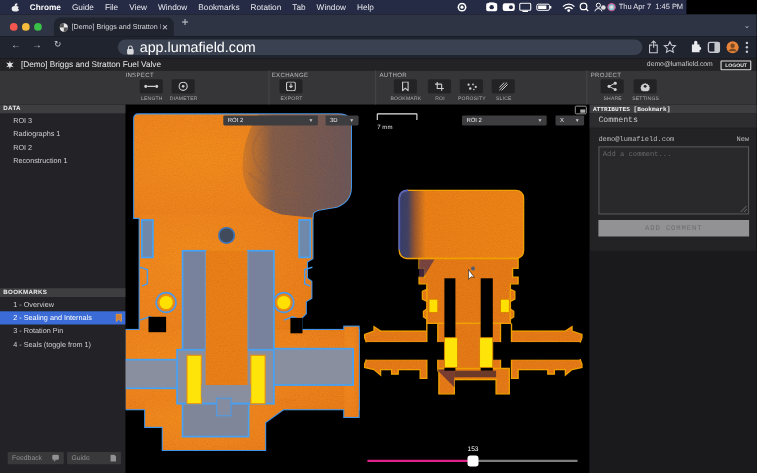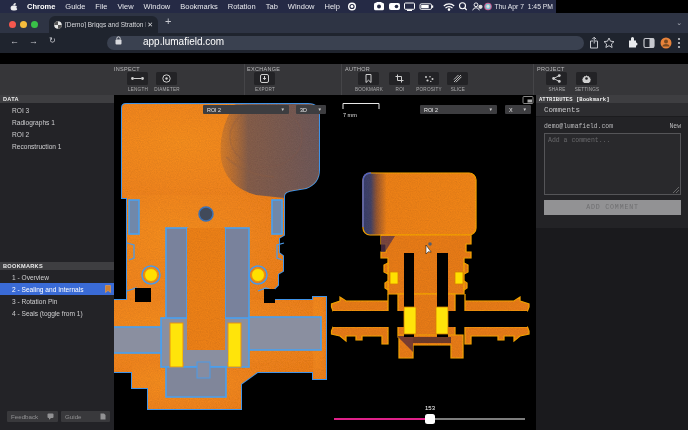--- a/index.html
+++ b/index.html
@@ -2,39 +2,39 @@
 <html><head>
 <meta charset="utf-8">
 <style>
   * { margin:0; padding:0; box-sizing:border-box; }
   html,body { width:688px; height:430px; background:#000; overflow:hidden;
     font-family:"Liberation Sans", sans-serif; }
   .abs { position:absolute; }
   #stage { position:relative; width:688px; height:430px; background:#000; }
 
   
-  #menubar { left:0; top:0; width:556px; height:13px; background:#252a45;
+  #menubar { left:0; top:0; width:624px; height:13px; background:#252a45;
     color:#e6e7ec; font-size:7.5px; display:flex; align-items:center; z-index:30; }
   #menubar .mi { margin-right:10px; }
   #menubar .bold { font-weight:bold; color:#fff; }
 
   
   #tabstrip { left:0; top:13px; width:688px; height:20px; background:#2e3444; z-index:30; }
   .tl { position:absolute; top:8px; width:7px; height:7px; border-radius:50%; }
   #tab { position:absolute; left:49px; top:3px; width:109px; height:17px;
     background:#1f242e; border-radius:6px 6px 0 0; color:#d8d9dd; font-size:6.5px;
     display:flex; align-items:center; padding:0 5px; }
   #newtab { position:absolute; left:165px; top:2px; color:#c9cbd2; font-size:11px; }
 
   
   #addrbar { left:0; top:33px; width:688px; height:20px; background:#1f242e;
     color:#c6c8ce; z-index:30; }
   #urlpill { position:absolute; left:107px; top:3px; width:477px; height:14px;
-    background:#3a4150; border-radius:7px; display:flex; align-items:flex-start;
-    font-size:10px; color:#e8e9ec; padding-left:8px;gap:16px; }
+    background:#3a4150; border-radius:7px; display:flex; align-items:flex-end;
+    font-size:13px; color:#e8e9ec; padding-left:8px; }
   .navbtn { position:absolute; top:3px; font-size:9px; color:#c6c8ce; }
 
   
   #apphead { left:0; top:53px; width:688px; height:11px; background:#232326;
     color:#e9e9e9; font-size:7.5px; display:flex; align-items:center; z-index:30; }
   #logout { position:absolute; right:5px; top:2px; border:1px solid #ddd;
     color:#eee; font-size:4.6px; font-weight:bold; padding:1px 3px; border-radius:1px; }
 
   
   #toolbar { left:0; top:64px; width:688px; height:31px; background:#363639; z-index:30; }
@@ -167,20 +167,28 @@
         <rect x="60.5" y="2.5" width="4.5" height="9" fill="#c6c8ce"></rect>
       <circle cx="77" cy="7" r="5.5" fill="#e8833a"></circle>
         <circle cx="77" cy="5.6" r="2" fill="#7a4a20"></circle>
         <path d="M73 10.5 a4.5 4.5 0 0 1 8 0" fill="#7a4a20"></path>
       <circle cx="90" cy="3" r="1.1" fill="#c6c8ce"></circle>
         <circle cx="90" cy="7" r="1.1" fill="#c6c8ce"></circle>
         <circle cx="90" cy="11" r="1.1" fill="#c6c8ce"></circle>
     </svg>
   </div>
 
+  <div id="apphead" class="abs">
+    <svg width="8" height="8" viewBox="0 0 8 8" style="margin:0 6px 0 5px;">
+        <path d="M4 0 L4.7 2.6 L7.4 1.9 L5.4 4 L7.4 6.1 L4.7 5.4 L4 8 L3.3 5.4 L0.6 6.1 L2.6 4 L0.6 1.9 L3.3 2.6 Z" fill="#e8e8e8"></path>
+      </svg>
+    <span>[Demo] Briggs and Stratton Fuel Valve</span>
+    <span style="position:absolute; right:40px; font-size:6.2px; color:#cfcfcf;">demo@lumafield.com</span>
+    <span id="logout">LOGOUT</span>
+  </div>
 
   <div id="toolbar" class="abs">
     <span class="tgl" style="left:114px;">INSPECT</span>
     <div class="tbtn" style="left:127px;">
         <svg width="13" height="7" viewBox="0 0 13 7">
           <circle cx="1.5" cy="3.5" r="1.4" fill="#cfcfcf"></circle>
           <circle cx="11.5" cy="3.5" r="1.4" fill="#cfcfcf"></circle>
           <line x1="3" y1="3.5" x2="10" y2="3.5" stroke="#cfcfcf" stroke-width="1"></line>
         </svg>
       </div>

